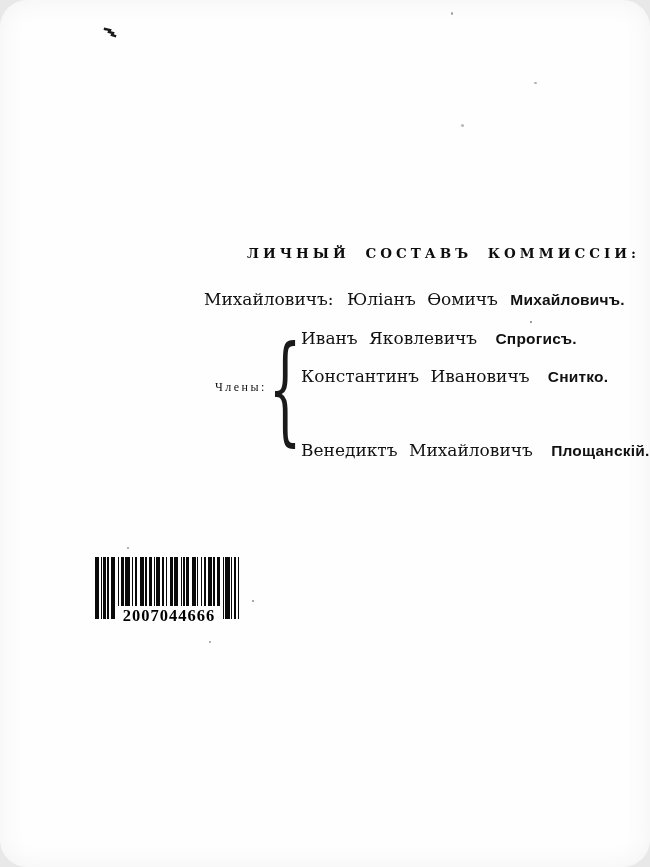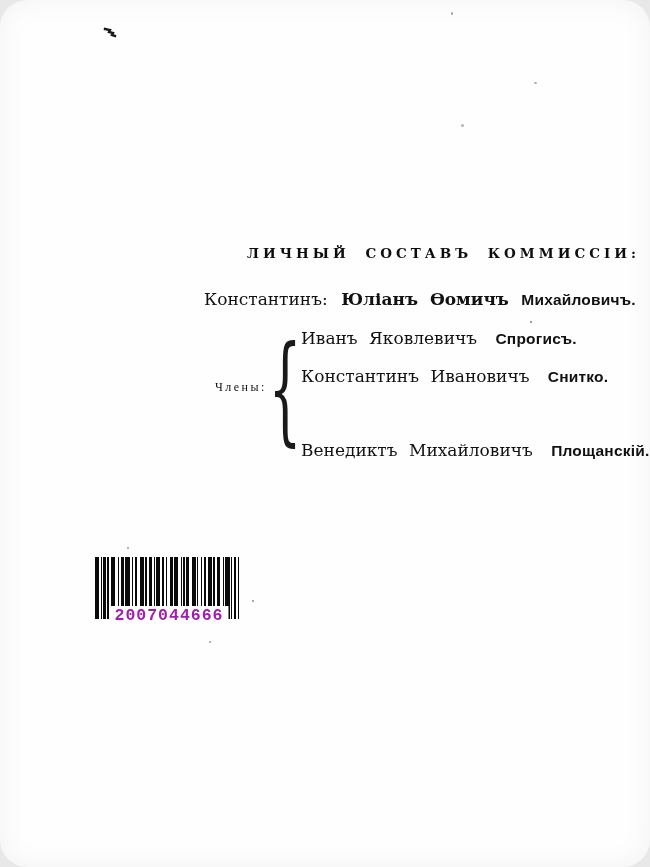--- a/index.html
+++ b/index.html
@@ -32,21 +32,21 @@
   
   .chairman {
     position: absolute;
     left: 204px;
     top: 289px;
     font-family: "DejaVu Serif", serif;
     font-size: 17px;
     white-space: nowrap;
   }
   .chairman .label { margin-right: 8px; }
-  .chairman .given { word-spacing: 6px; font-weight: bold; }
+  .chairman .given { word-spacing: 6px; }
   .surname {
     font-family: "Liberation Sans", sans-serif;
     font-weight: 700;
     font-size: 15.5px;
     letter-spacing: 0.2px;
     margin-left: 7px;
   }
 
   
   .members-label {
@@ -98,25 +98,25 @@
   }
   .bars { position: absolute; left: 0; top: 0; width: 100%; height: 100%; }
   .bar  { position: absolute; top: 0; height: 100%; background: #0a0a0a; }
   .barcode-number {
     position: absolute;
     left: 50%;
     top: 49px;
     transform: translateX(-50%);
     background: #fefefe;
     padding: 0 5px;
-    font-family: Liberation Mono, monospace;
+    font-family: Liberation Serif, serif;
     font-weight: 700;
     font-size: 16.5px;
     letter-spacing: 1px;
-    color: #a21caf;
+    color: #000000;
     white-space: nowrap;
   }
 
   
   .ink-mark { position: absolute; left: 103px; top: 26px; }
   .speck { position: absolute; border-radius: 50%; }
   .s1 { left: 451px; top: 12px;  width: 2px; height: 3px; background: #9a9a9a; }
   .s2 { left: 534px; top: 82px;  width: 3px; height: 2px; background: #ababab; }
   .s3 { left: 461px; top: 124px; width: 3px; height: 3px; background: #b5b5b5; }
   .s4 { left: 530px; top: 321px; width: 2px; height: 2px; background: #7d7d7d; }
@@ -129,21 +129,21 @@
 
 <div class="page">
 
   <svg class="ink-mark" width="16" height="14" viewBox="0 0 16 14">
     <path d="M2 3 L7 4 L6 6 L10 7 L9 9 L12 10" stroke="#1a1a1a" stroke-width="2.4" fill="none" stroke-linecap="square"></path>
   </svg>
 
   <div class="title">ЛИЧНЫЙ СОСТАВЪ КОММИССІИ:</div>
 
   <div class="chairman">
-    <span class="label">Константинъ:</span>
+    <span class="label">Михайловичъ:</span>
     <span class="given">Юліанъ Ѳомичъ</span>
     <span class="surname">Михайловичъ.</span>
   </div>
 
   <div class="members-label">Члены:</div>
 
   <div class="brace">{</div>
 
   <div class="member-row row2">
     <span class="given">Константинъ Ивановичъ</span>

